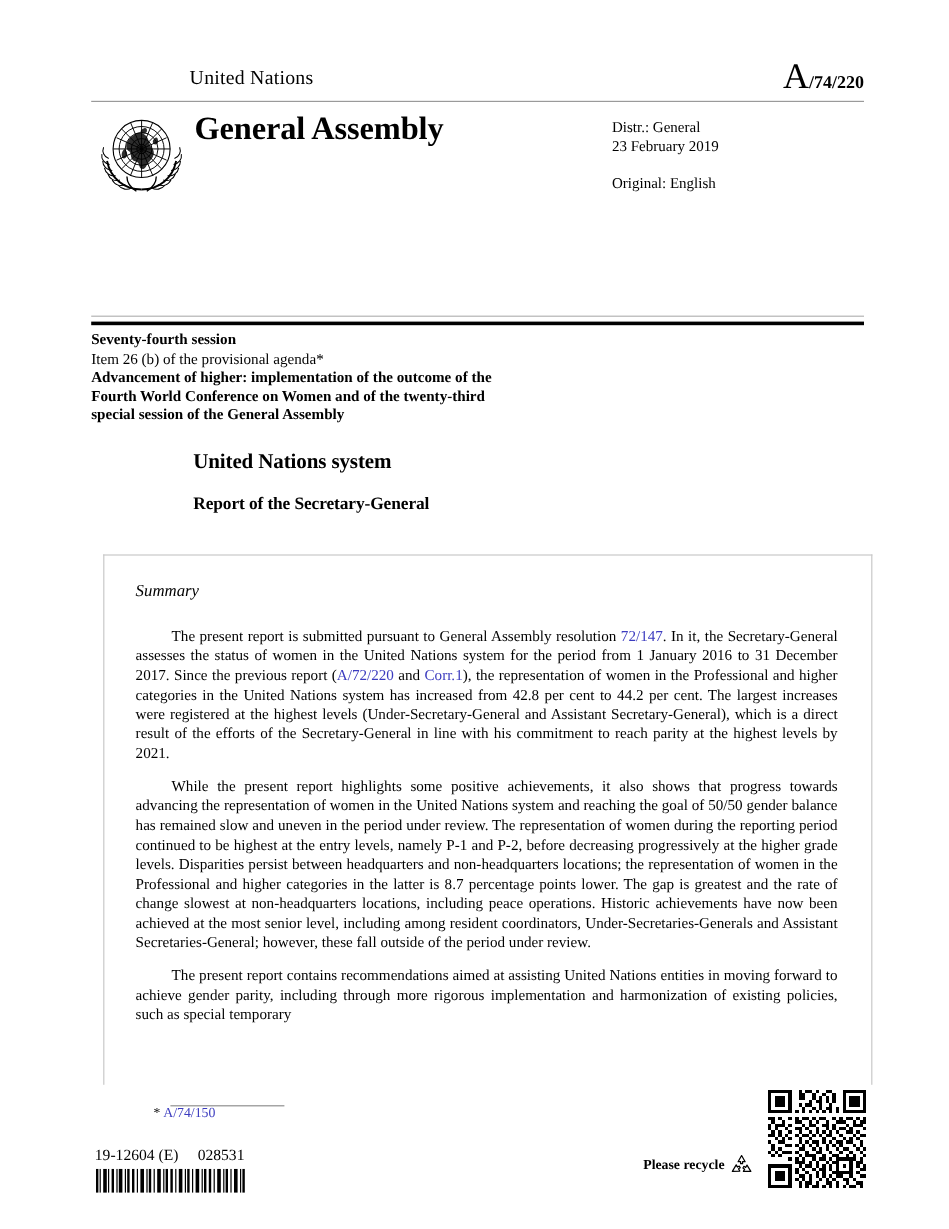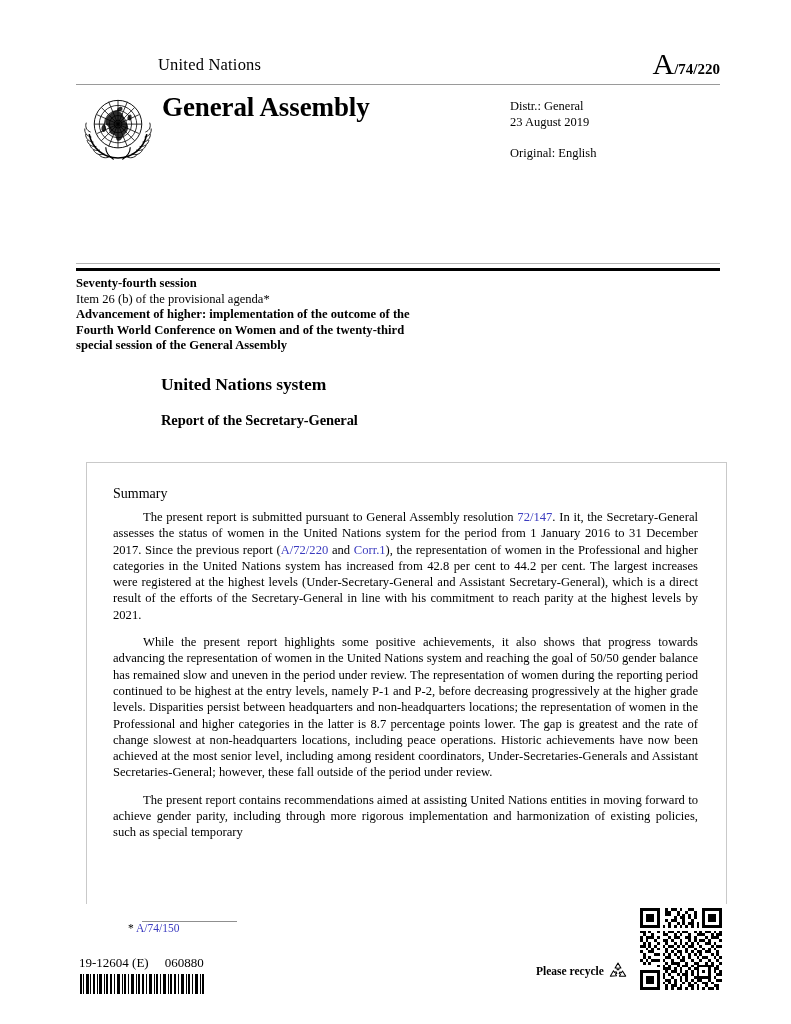--- a/index.html
+++ b/index.html
@@ -159,22 +159,23 @@
     height: 442px;
     border: 1px solid #c9c9c9;
     border-bottom: none;
     box-sizing: border-box;
     background: #ffffff;
   }
   .summary-inner {
     padding: 23px 28px 0 26px;
   }
   .summary-label {
+    font-style: italic;
     font-size: 14px;
-    margin-bottom: 7px;
+    margin-bottom: 20px;
   }
   .summary-body {
     font-size: 12.6px;
     line-height: 16.3px;
     text-align: justify;
   }
   .summary-body p {
     margin: 0 0 11px 0;
     text-indent: 30px;
   }
@@ -314,21 +315,21 @@
           <path d="M53 22 C50 23 48 25 49 27 C51 29 55 28 56 26 C57 23 55 21 53 22 Z"></path>
         </g>
       </g>
     </svg>
   </div>
 
   <div class="ga-title">General Assembly</div>
 
   <div class="distr-block">
     <div>Distr.: General</div>
-    <div>23 August 2019</div>
+    <div>23 February 2019</div>
     <div class="orig">Original: English</div>
   </div>
 
   <div class="rule-thin"></div>
   <div class="rule-thick"></div>
 
   <div class="session">
     <div class="b">Seventy-fourth session</div>
     <div>Item 26 (b) of the provisional agenda*</div>
     <div class="b">Advancement of higher: implementation of the outcome of the</div>
@@ -354,21 +355,21 @@
     </div>
   </div>
 
   <div class="footnote-rule"></div>
   <div class="footnote">
     <span class="star">*</span>
     <span class="lnk">A/74/150</span>
   </div>
 
   <div class="jobnum">
-    <span>19-12604 (E)</span><span class="gap"></span><span>060880</span>
+    <span>19-12604 (E)</span><span class="gap"></span><span>028531</span>
   </div>
 
   <div class="barcode">
     <svg viewBox="0 0 128 20" width="128" height="20" aria-hidden="true">
       <rect x="0" y="0" width="128" height="20" fill="#fff"></rect>
       <g fill="#000">
         <rect x="1" y="0" width="2" height="20"></rect>
           <rect x="4" y="0" width="1" height="20"></rect>
         <rect x="7" y="0" width="3" height="20"></rect>
           <rect x="11" y="0" width="1" height="20"></rect>

